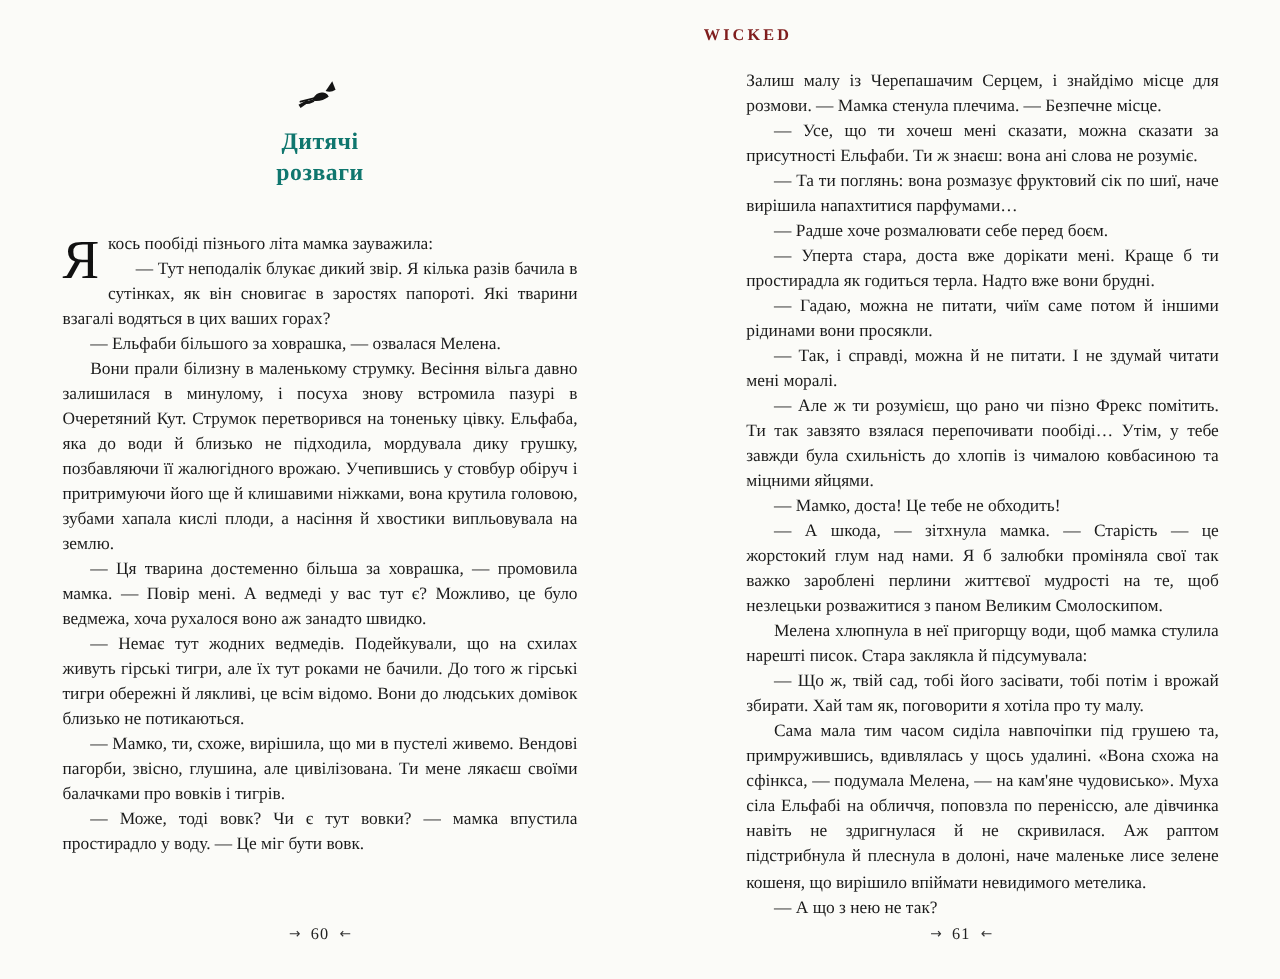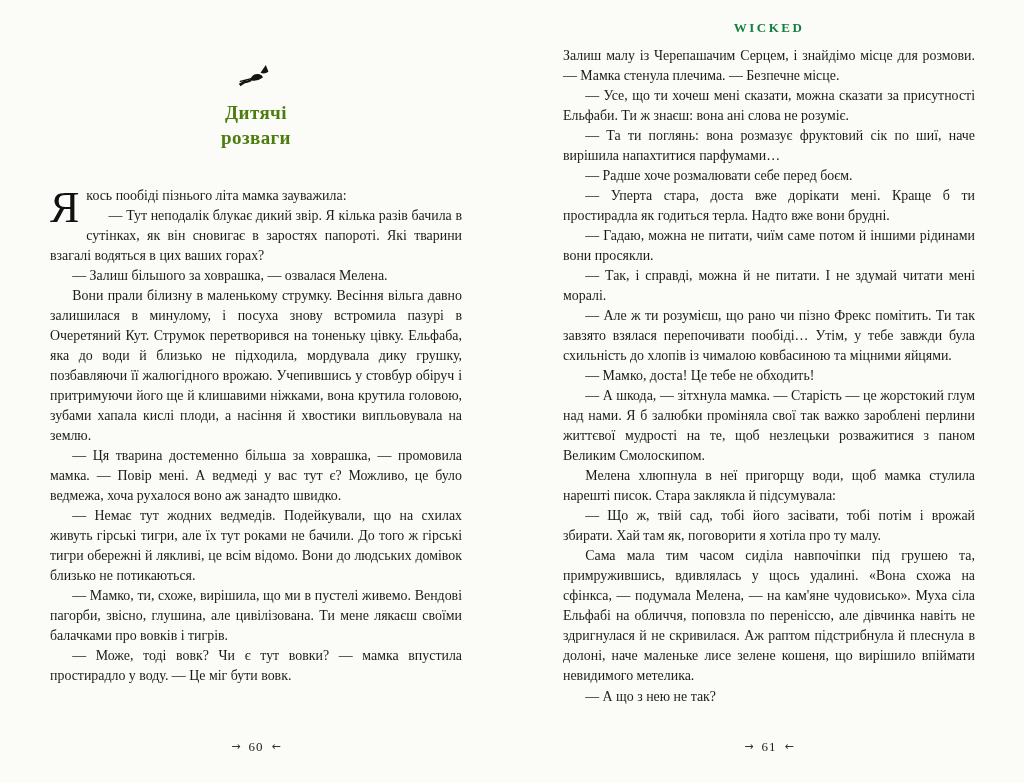--- a/index.html
+++ b/index.html
@@ -34,45 +34,45 @@
   .witch-icon {
     display: inline-block;
     margin-bottom: 8px;
   }
   .chapter-title {
     margin: 0;
     font-size: 19px;
     font-weight: bold;
     line-height: 1.3;
     letter-spacing: 0.4px;
-    color: #4d7c0f;
+    color: #0f766e;
   }
 
   .running-header {
     position: absolute;
     top: 20px;
     left: 0;
     right: 0;
-    text-align: center;
+    text-align: left;
     font-size: 13px;
     font-weight: bold;
     letter-spacing: 2.5px;
-    color: #15803d;
+    color: #7f1d1d;
   }
 
   .body-text {
     position: absolute;
     left: 0;
     right: 0;
     font-size: 13.9px;
     line-height: 1.44;
     text-align: justify;
   }
   .page-left  .body-text { top: 186px; }
-  .page-right .body-text { top: 46px; }
+  .page-right .body-text { top: 56px; margin-left: 34px; }
 
   .para {
     margin: 0;
     text-indent: 1.6em;
   }
   .para.no-indent   { text-indent: 0; }
   .para.has-dropcap { text-indent: 0; }
 
   .dropcap {
     float: left;
@@ -124,21 +124,21 @@
       </span>
       <h1 class="chapter-title">
         <span>Дитячі</span><br>
         <span>розваги</span>
       </h1>
     </div>
 
     <div class="body-text">
         <p class="para has-dropcap"><span class="dropcap">Я</span>кось пообіді пізнього літа мамка зауважила:</p>
         <p class="para">— Тут неподалік блукає дикий звір. Я кілька разів бачила в сутінках, як він сновигає в заростях папороті. Які тварини взагалі водяться в цих ваших горах?</p>
-        <p class="para">— Залиш більшого за ховрашка, — озвалася Мелена.</p>
+        <p class="para">— Ельфаби більшого за ховрашка, — озвалася Мелена.</p>
         <p class="para">Вони прали білизну в маленькому струмку. Весіння вільга давно залишилася в минулому, і посуха знову встромила пазурі в Очеретяний Кут. Струмок перетворився на тоненьку цівку. Ельфаба, яка до води й близько не підходила, мордувала дику грушку, позбавляючи її жалюгідного врожаю. Учепившись у стовбур обіруч і притримуючи його ще й клишавими ніжками, вона крутила головою, зубами хапала кислі плоди, а насіння й хвостики випльовувала на землю.</p>
         <p class="para">— Ця тварина достеменно більша за ховрашка, — промовила мамка. — Повір мені. А ведмеді у вас тут є? Можливо, це було ведмежа, хоча рухалося воно аж занадто швидко.</p>
         <p class="para">— Немає тут жодних ведмедів. Подейкували, що на схилах живуть гірські тигри, але їх тут роками не бачили. До того ж гірські тигри обережні й лякливі, це всім відомо. Вони до людських домівок близько не потикаються.</p>
         <p class="para">— Мамко, ти, схоже, вирішила, що ми в пустелі живемо. Вендові пагорби, звісно, глушина, але цивілізована. Ти мене лякаєш своїми балачками про вовків і тигрів.</p>
         <p class="para">— Може, тоді вовк? Чи є тут вовки? — мамка впустила простирадло у воду. — Це міг бути вовк.</p>
       </div>
 
     <footer class="page-footer">
       <span class="orn">→</span><span class="pagenum">60</span><span class="orn">←</span>
     </footer>

